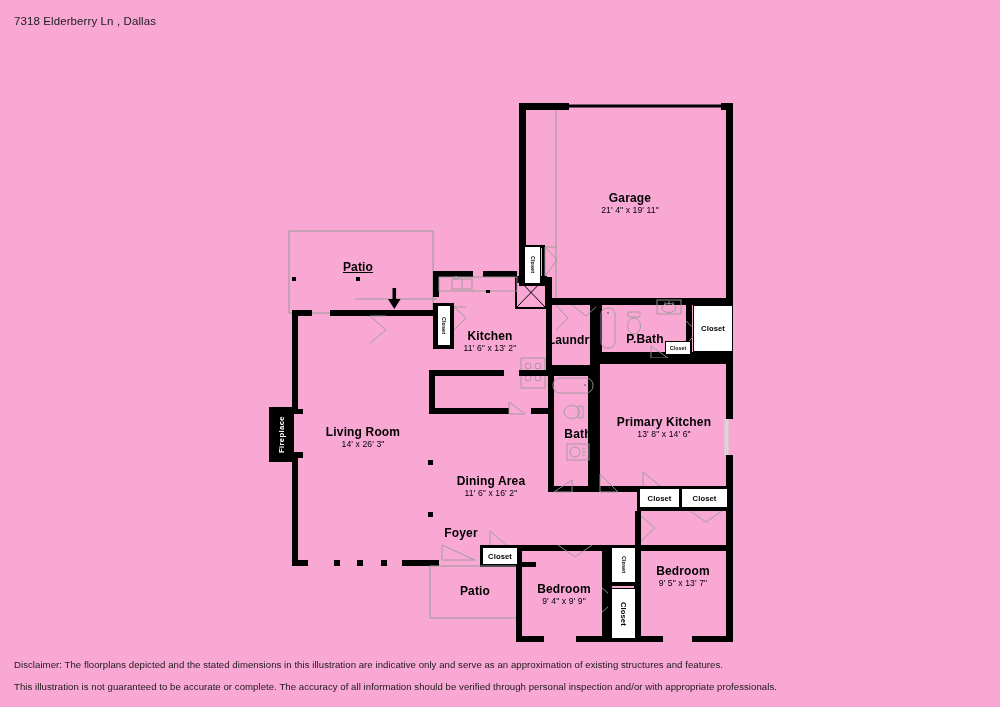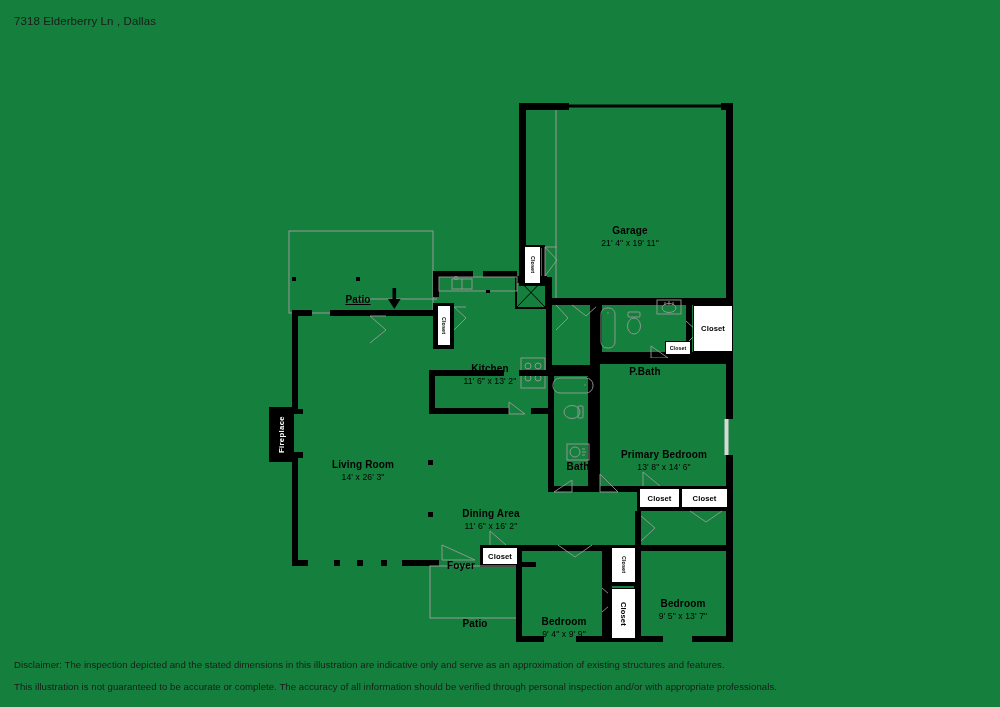--- a/index.html
+++ b/index.html
@@ -6,21 +6,21 @@
   * { box-sizing: border-box; }
   html, body {
     margin: 0; padding: 0;
     background: #ffffff;
     font-family: "Liberation Sans", sans-serif;
   }
   #page {
     position: relative;
     width: 1000px;
     height: 707px;
-    background: #15803d;
+    background: #f9a8d4;
     overflow: hidden;
   }
 
   
   #header {
     position: absolute;
     left: 14px; top: 12px;
     width: 600px;
   }
   .hdr-line {
@@ -55,25 +55,24 @@
 
   
   .room-label {
     position: absolute;
     text-align: center;
     color: #000;
     pointer-events: none;
     white-space: nowrap;
   }
   .room-label .nm {
-    font-size: 10px;
+    font-size: 12px;
     font-weight: bold;
     letter-spacing: 0.15px;
     line-height: 12px;
-    margin-top: 33px;
   }
   .room-label .dim {
     font-size: 8.6px;
     font-weight: normal;
     letter-spacing: 0.1px;
     line-height: 12px;
   }
 
   
   .closet-box {
@@ -422,21 +421,21 @@
   <div class="room-label" style="left:449px; top:475px; width:84px;">
     <div class="nm">Dining Area</div>
     <div class="dim">11' 6" x 16' 2"</div>
   </div>
 
   <div class="room-label" style="left:548px; top:428px; width:44px;padding-left:16px;">
     <div class="nm">Bath</div>
   </div>
 
   <div class="room-label" style="left:612px; top:416px; width:104px;">
-    <div class="nm">Primary Bedroom</div>
+    <div class="nm">Primary Kitchen</div>
     <div class="dim">13' 8" x 14' 6"</div>
   </div>
 
   <div class="room-label" style="left:643px; top:565px; width:80px;">
     <div class="nm">Bedroom</div>
     <div class="dim">9' 5" x 13' 7"</div>
   </div>
 
   <div class="room-label" style="left:526px; top:583px; width:76px;">
     <div class="nm">Bedroom</div>
@@ -465,17 +464,17 @@
 
   <div class="closet-box" style="left:482px; top:547px; width:36px; height:18px;">Closet</div>
 
   <div class="closet-box vtiny" style="left:611px; top:547px; width:25px; height:36px;">Closet</div>
 
   <div class="closet-box vert" style="left:611px; top:588px; width:25px; height:51px;">Closet</div>
 
   <div id="fireplace" style="left:269px; top:407px; width:25px; height:55px;">Fireplace</div>
 
   <div id="disclaimer">
-    <div class="disc-line">Disclaimer: The inspection depicted and the stated dimensions in this illustration are indicative only and serve as an approximation of existing structures and features.</div>
+    <div class="disc-line">Disclaimer: The floorplans depicted and the stated dimensions in this illustration are indicative only and serve as an approximation of existing structures and features.</div>
     <div class="disc-line">This illustration is not guaranteed to be accurate or complete. The accuracy of all information should be verified through personal inspection and/or with appropriate professionals.</div>
   </div>
 
 </div>
 
 </body></html>

